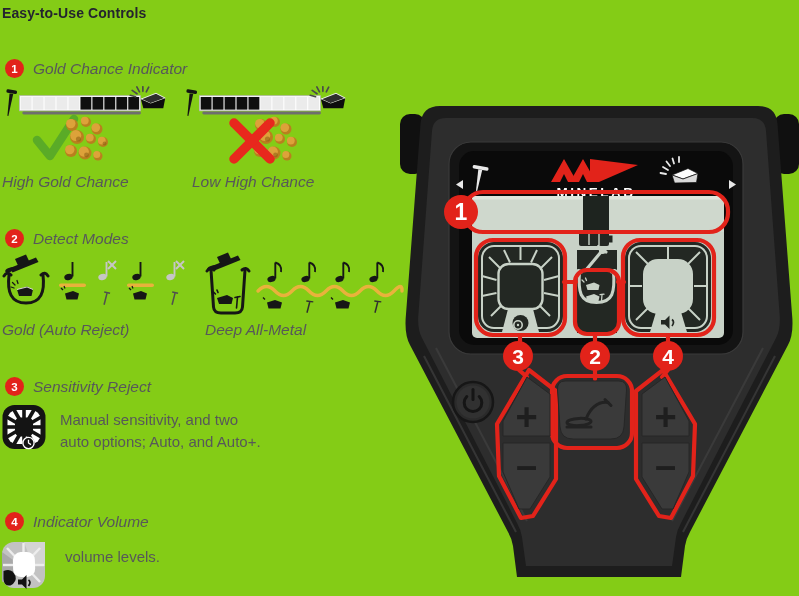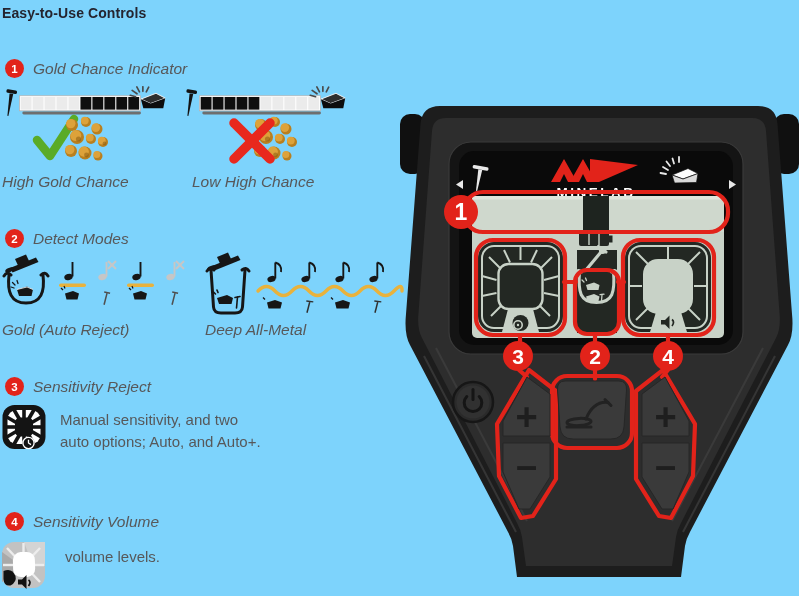--- a/index.html
+++ b/index.html
@@ -1,16 +1,16 @@
 <!DOCTYPE html>
 <html><head>
 <meta charset="utf-8">
 <style>
   html,body{margin:0;padding:0;background:#fff;}
-  .page{position:relative;width:799px;height:596px;background:#7dd3fc;overflow:hidden;
+  .page{position:relative;width:799px;height:596px;background:#84cc16;overflow:hidden;
         font-family:"Liberation Sans",sans-serif;}
   .abs{position:absolute;}
   .heading{font-size:14px;font-weight:bold;color:#24242f;letter-spacing:.1px;}
   .sec{display:flex;align-items:center;gap:9px;}
   .badge{width:19px;height:19px;border-radius:50%;background:#e2231a;color:#fff;
          font-size:11.5px;font-weight:bold;display:flex;align-items:center;justify-content:center;flex:0 0 19px;}
   .sec-title,.lbl{font-size:15.5px;color:#57585a;font-style:italic;}
   .desc{font-size:15px;color:#57585a;line-height:22px;}
   svg{display:block;}
   svg text{font-family:"Liberation Sans",sans-serif;}
@@ -300,21 +300,21 @@
     <path d="M26.5,35.8 L26.5,39 L29,40.6" stroke="#ffffff" stroke-width="1.3" fill="none"></path>
   </svg>
 
   <div class="abs desc" style="left:60px;top:409px">
     <div>Manual sensitivity, and two</div>
     <div>auto options; Auto, and Auto+.</div>
   </div>
 
   <div class="abs sec" style="left:5px;top:512px">
     <span class="badge">4</span>
-    <span class="sec-title">Sensitivity Volume</span>
+    <span class="sec-title">Indicator Volume</span>
   </div>
 
   <svg class="abs" style="left:1px;top:540px" width="46" height="50" viewBox="0 0 46 50">
     <rect x="1" y="2" width="43" height="46" rx="12" fill="#c2c2c2"></rect>
     <polygon points="23,2 44,2 44,26 32,26" fill="#d4d4d4"></polygon>
     <polygon points="1,12 12,20 12,36 1,42" fill="#a9a9a9"></polygon>
     <g stroke="#ededed" stroke-width="2.4">
       <line x1="22.5" y1="14.5" x2="22.5" y2="3"></line>
         <line x1="30" y1="17.5" x2="39" y2="8"></line>
       <line x1="15" y1="17.5" x2="6" y2="8"></line>

